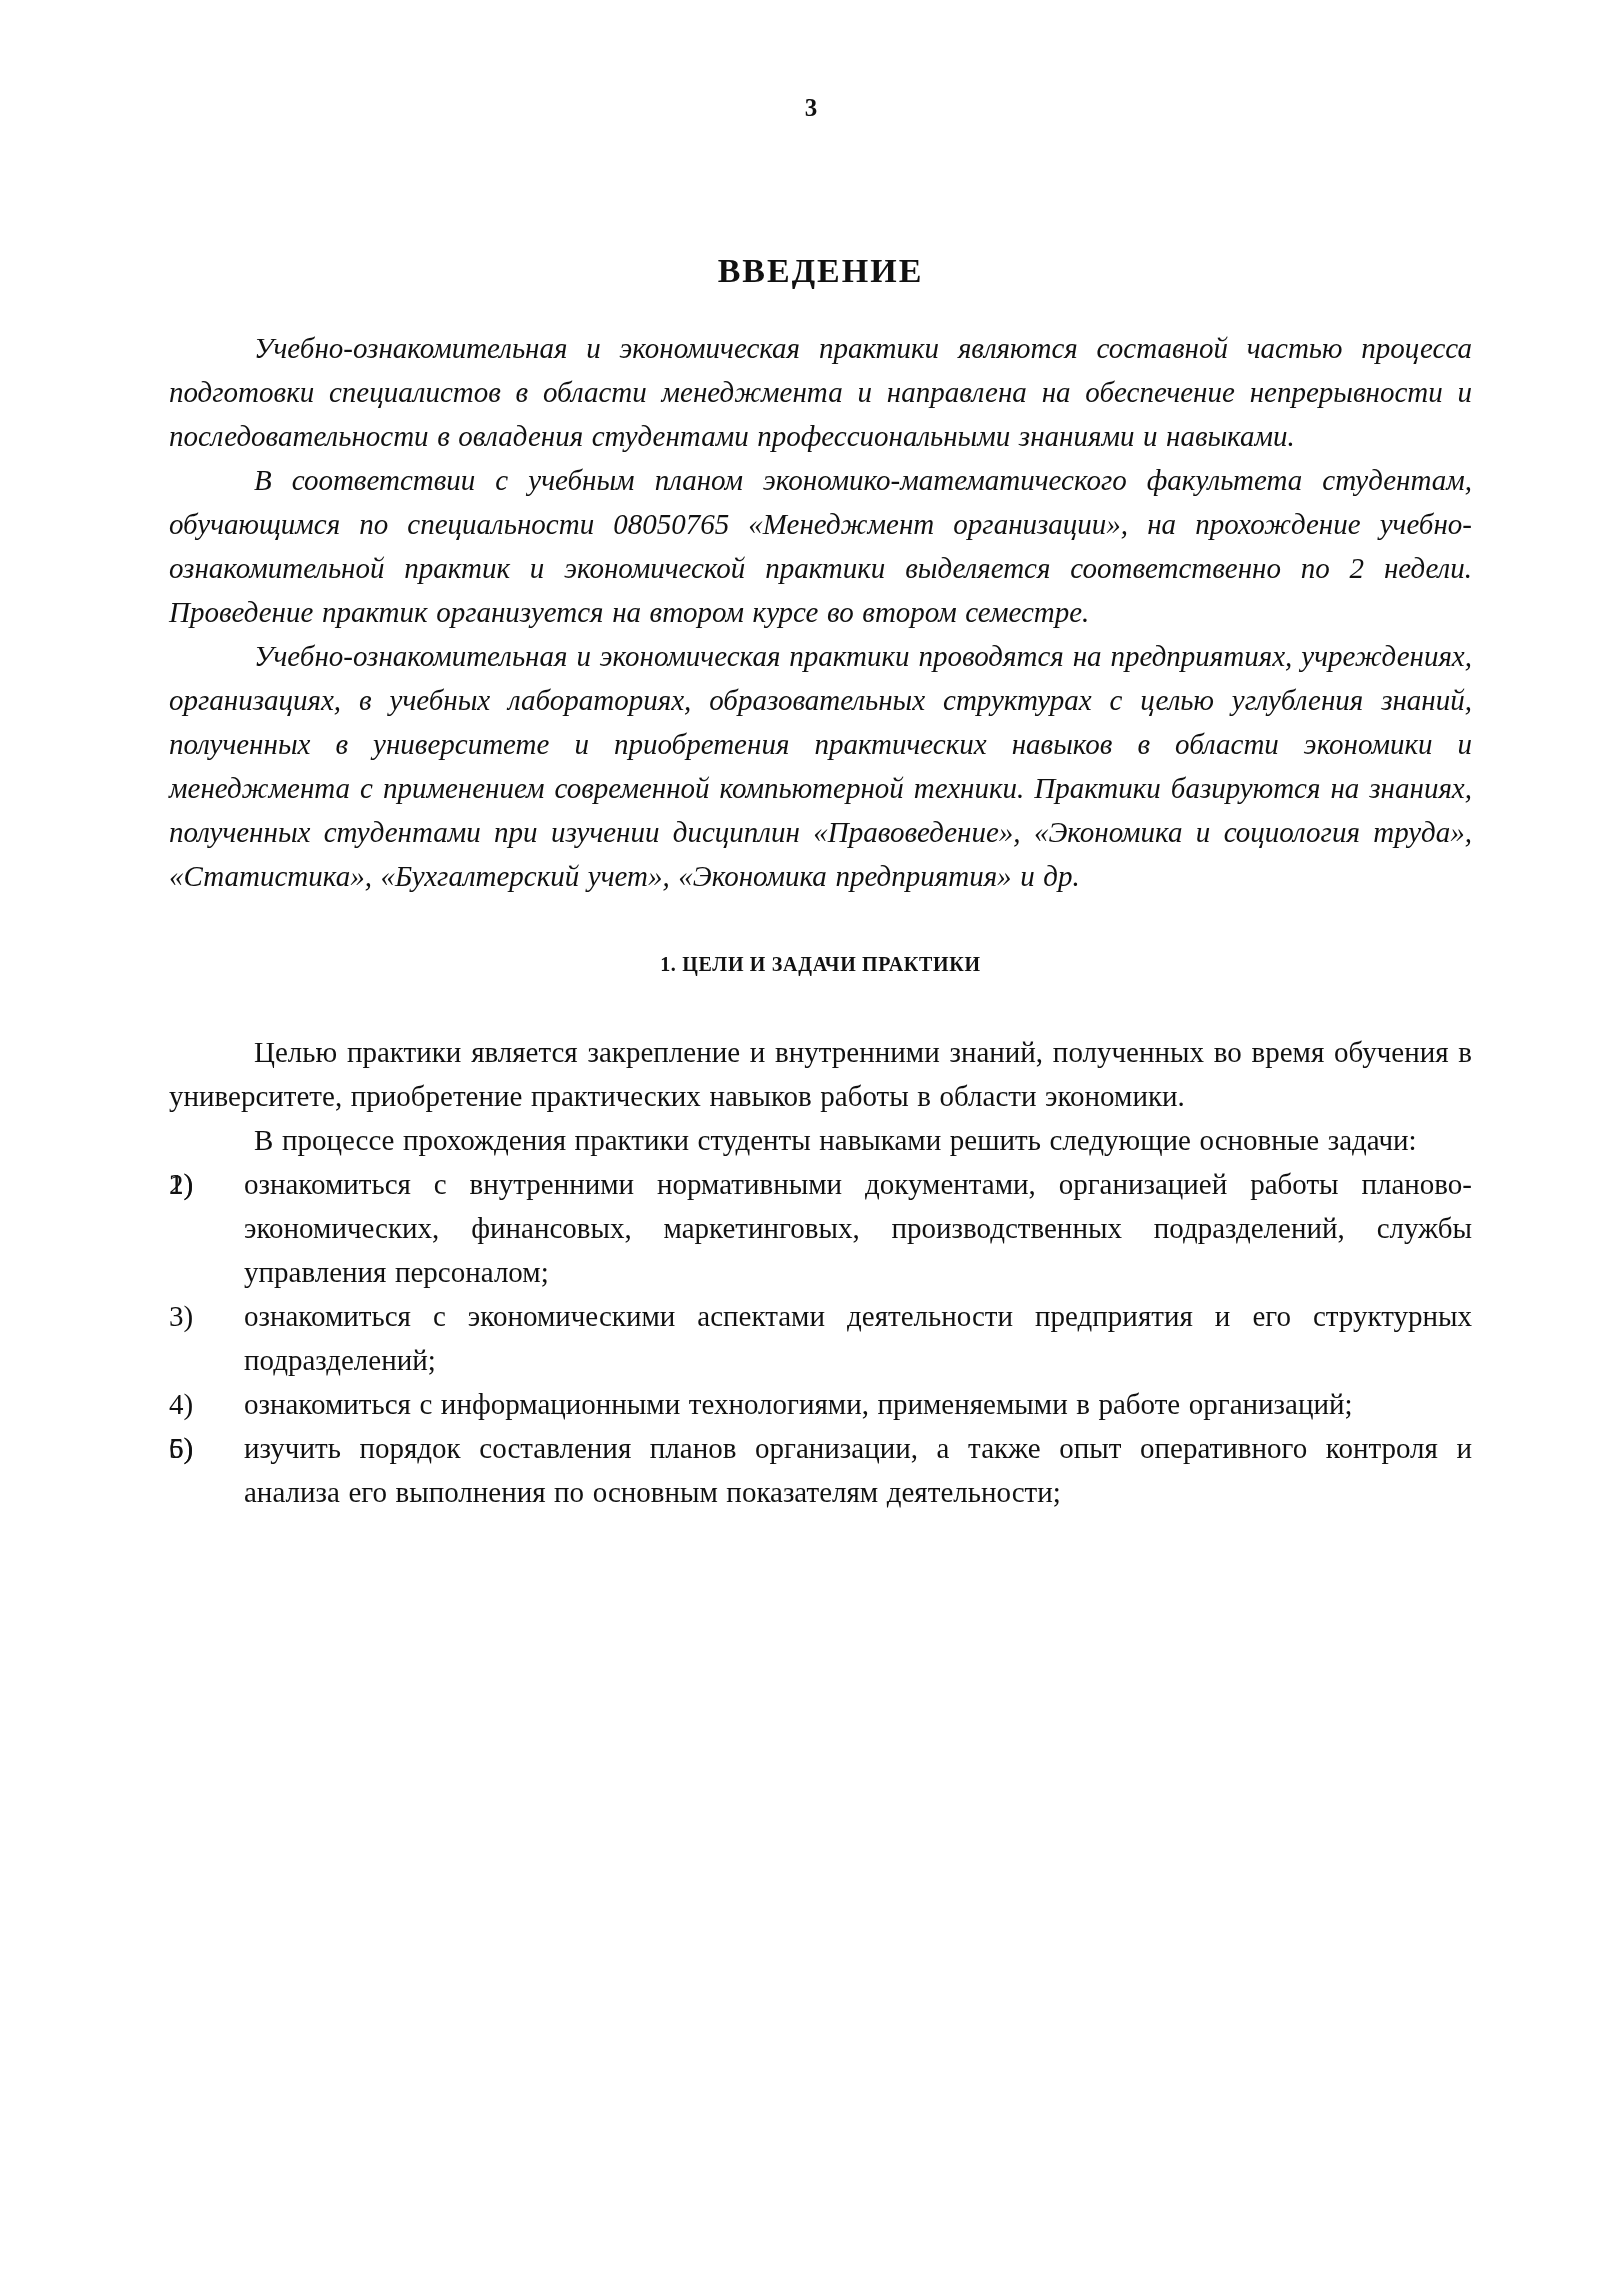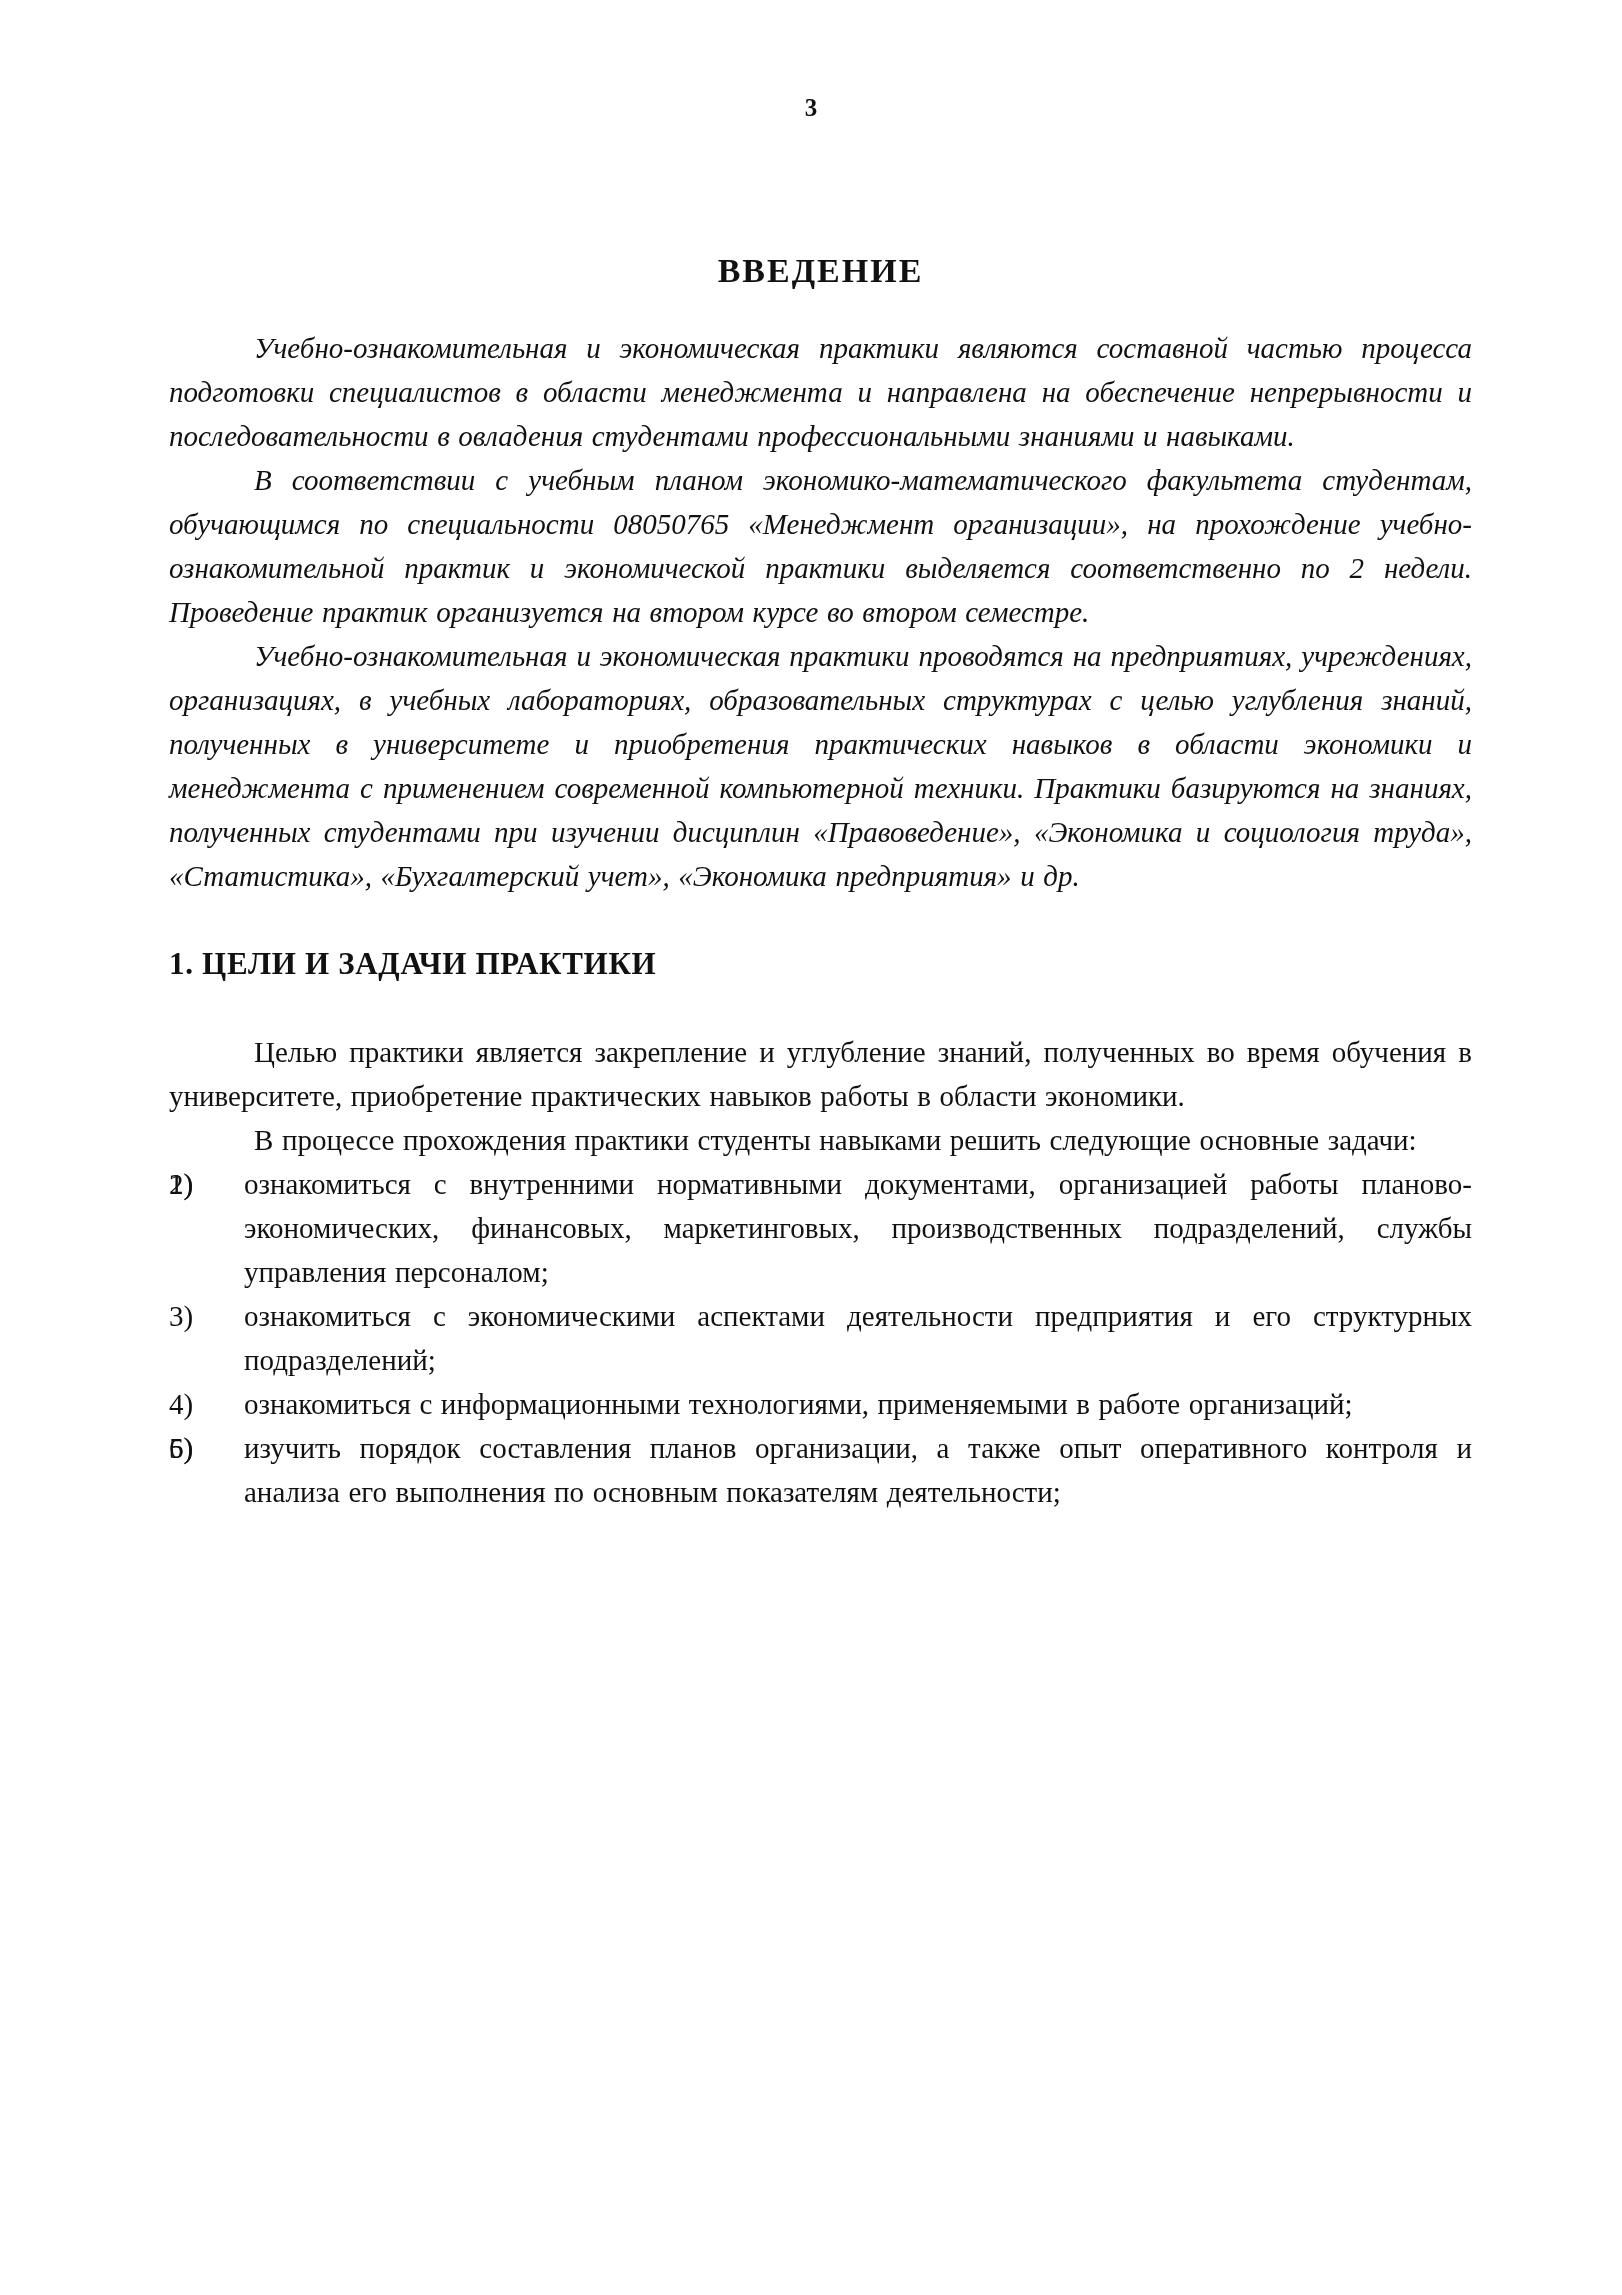--- a/index.html
+++ b/index.html
@@ -44,22 +44,22 @@
     margin: 0;
     font-size: 29px;
     line-height: 44px;
     text-align: justify;
     text-indent: 85px;
     word-spacing: 1.3px;
   }
   .intro-paragraphs { margin-top: 38px; font-style: italic; }
   .section-heading {
     margin: 44px 0 44px 0;
-    text-align: left;
-    font-size: 31px;
+    text-align: center;
+    font-size: 20px;
     line-height: 44px;
     font-weight: 700;
     letter-spacing: 0.7px;
   }
   .task-list { margin: 0; }
   .task-item {
     position: relative;
     padding-left: 75px;
     font-size: 29px;
     line-height: 44px;
@@ -91,21 +91,21 @@
 
         <p class="body-text">В соответствии с учебным планом экономико-математического факультета студентам, обучающимся по специальности 08050765 «Менеджмент организации», на прохождение учебно-ознакомительной практик и экономической практики выделяется соответственно по 2 недели. Проведение практик организуется на втором курсе во втором семестре.</p>
 
         <p class="body-text">Учебно-ознакомительная и экономическая практики проводятся на предприятиях, учреждениях, организациях, в учебных лабораториях, образовательных структурах с целью углубления знаний, полученных в университете и приобретения практических навыков в области экономики и менеджмента с применением современной компьютерной техники. Практики базируются на знаниях, полученных студентами при изучении дисциплин «Правоведение», «Экономика и социология труда», «Статистика», «Бухгалтерский учет», «Экономика предприятия» и др.</p>
       </div>
 
     <h2 class="section-heading">1. ЦЕЛИ И ЗАДАЧИ ПРАКТИКИ</h2>
 
     <div>
 
-        <p class="body-text">Целью практики является закрепление и углубление знаний, полученных во время обучения в университете, приобретение практических навыков работы в области экономики.</p>
+        <p class="body-text">Целью практики является закрепление и внутренними знаний, полученных во время обучения в университете, приобретение практических навыков работы в области экономики.</p>
 
         <p class="body-text">В процессе прохождения практики студенты навыками решить следующие основные задачи:</p>
       </div>
 
     <div class="task-list">
 
         <div class="task-item">
           <span class="task-marker">1)</span>
         </div>
 

